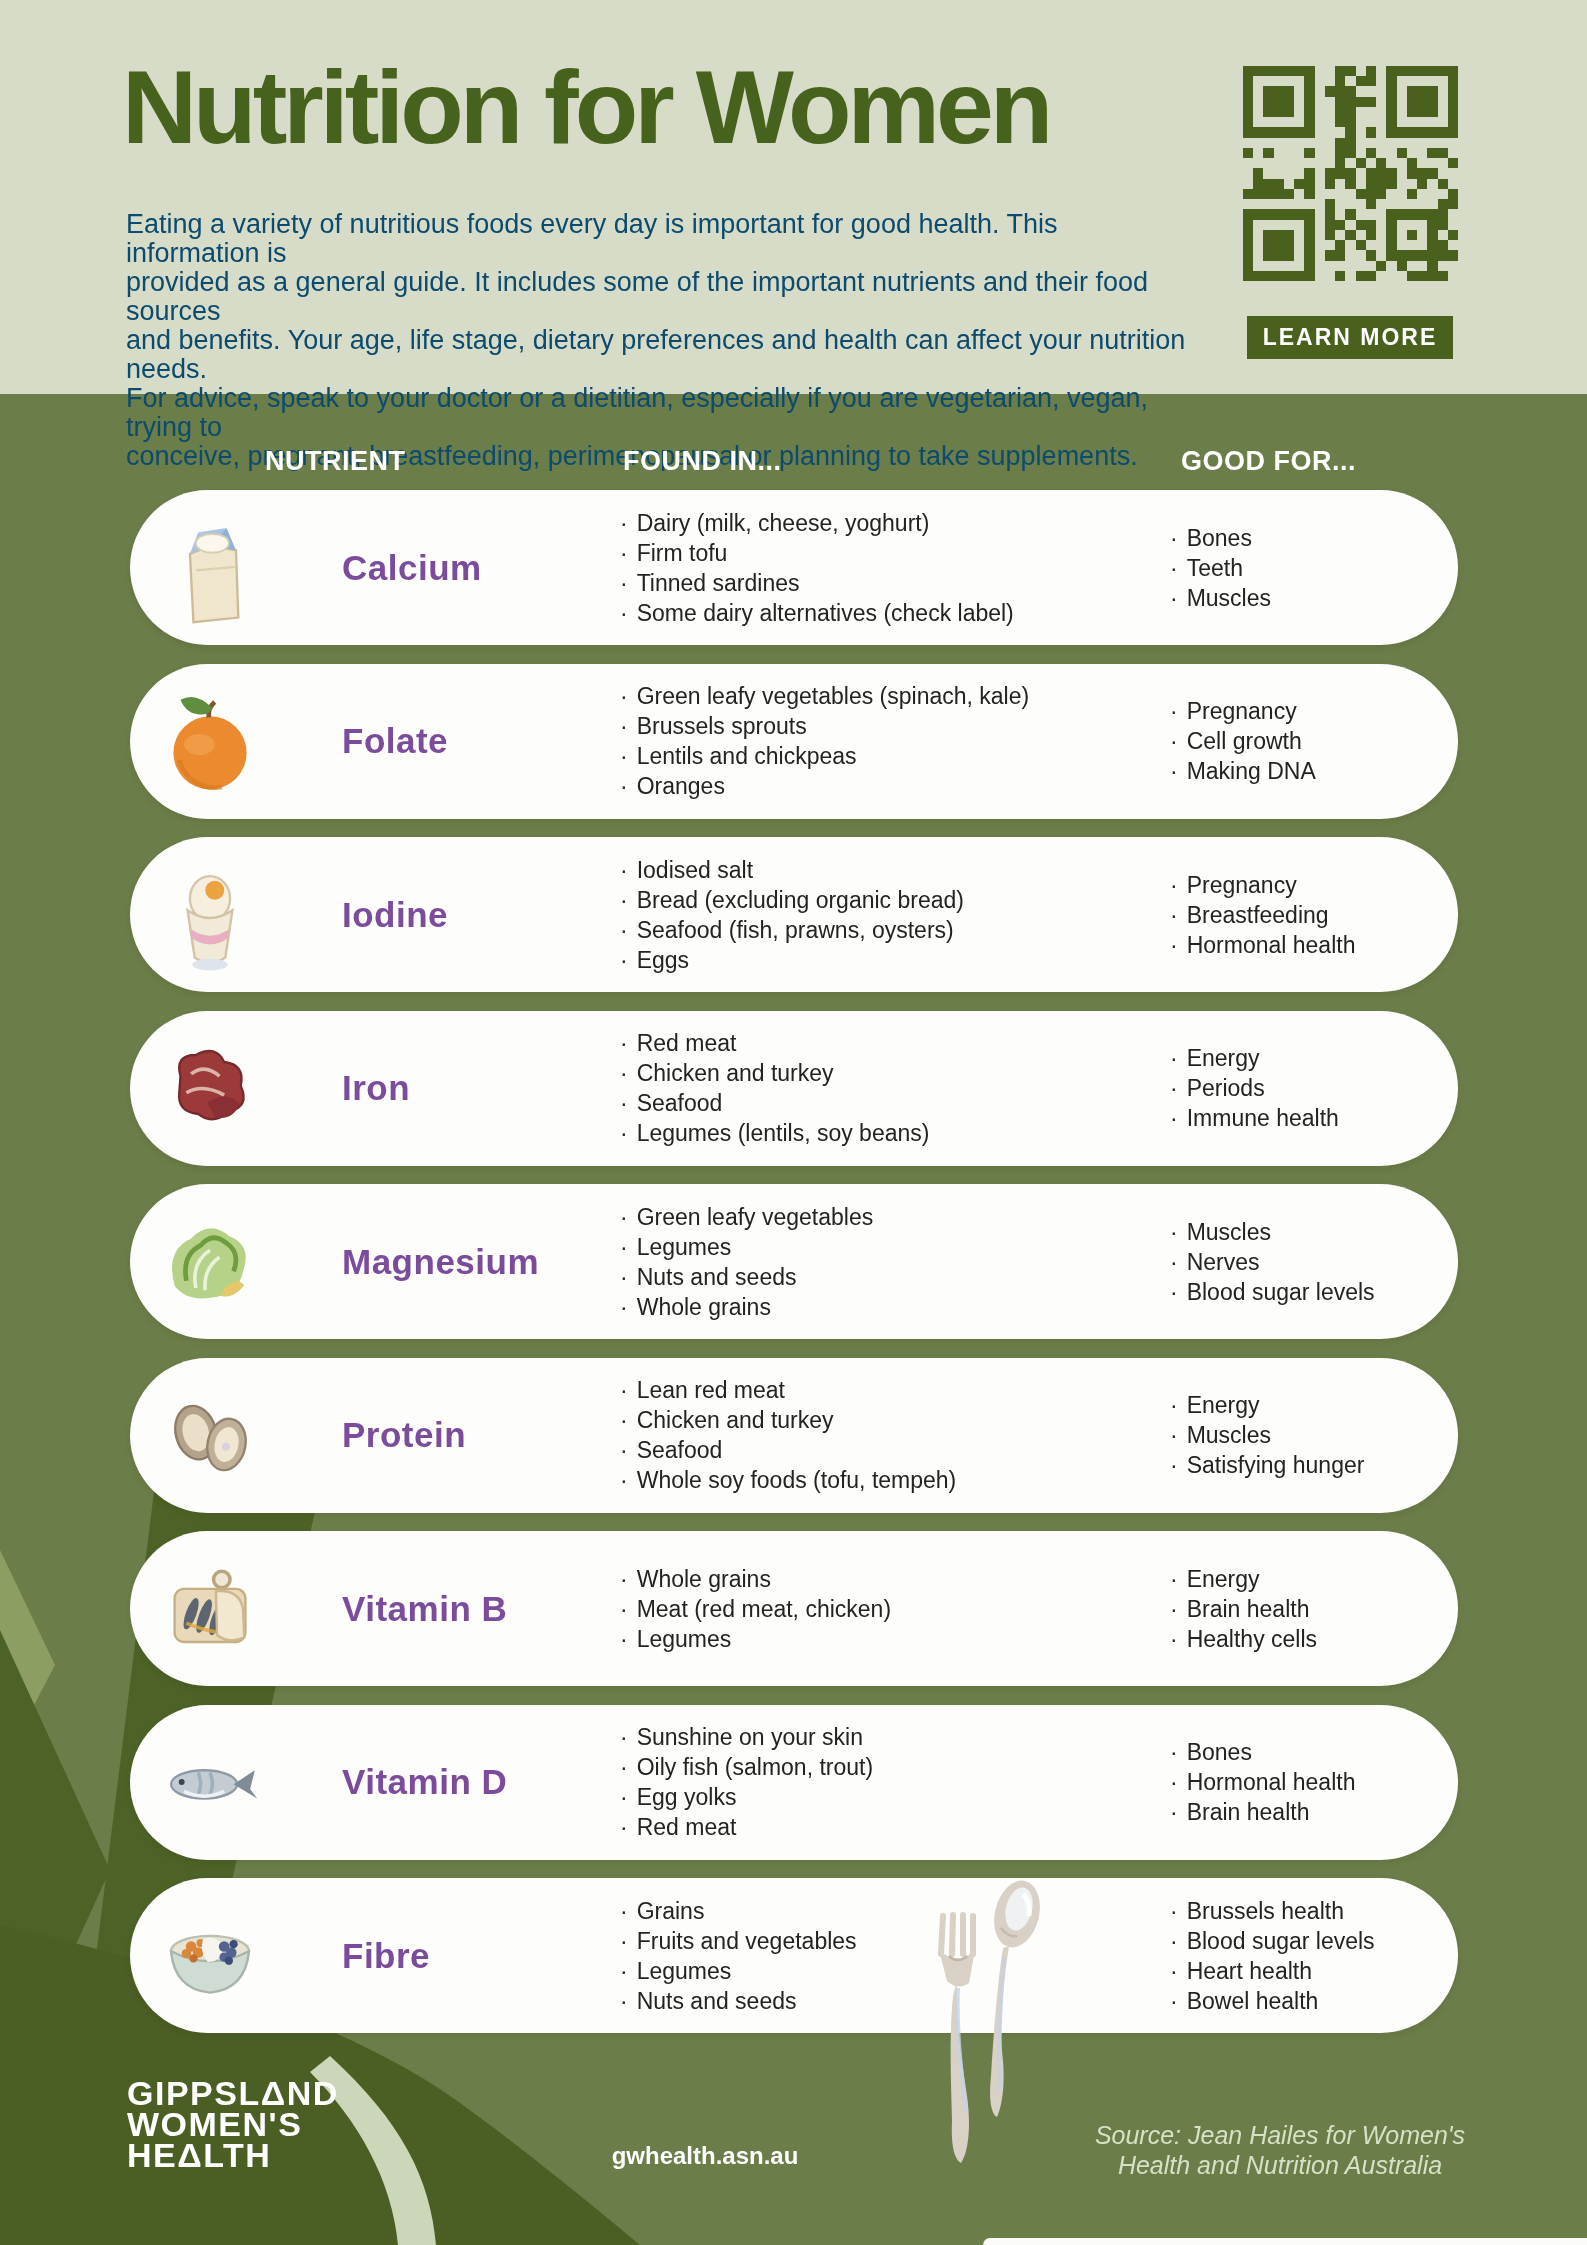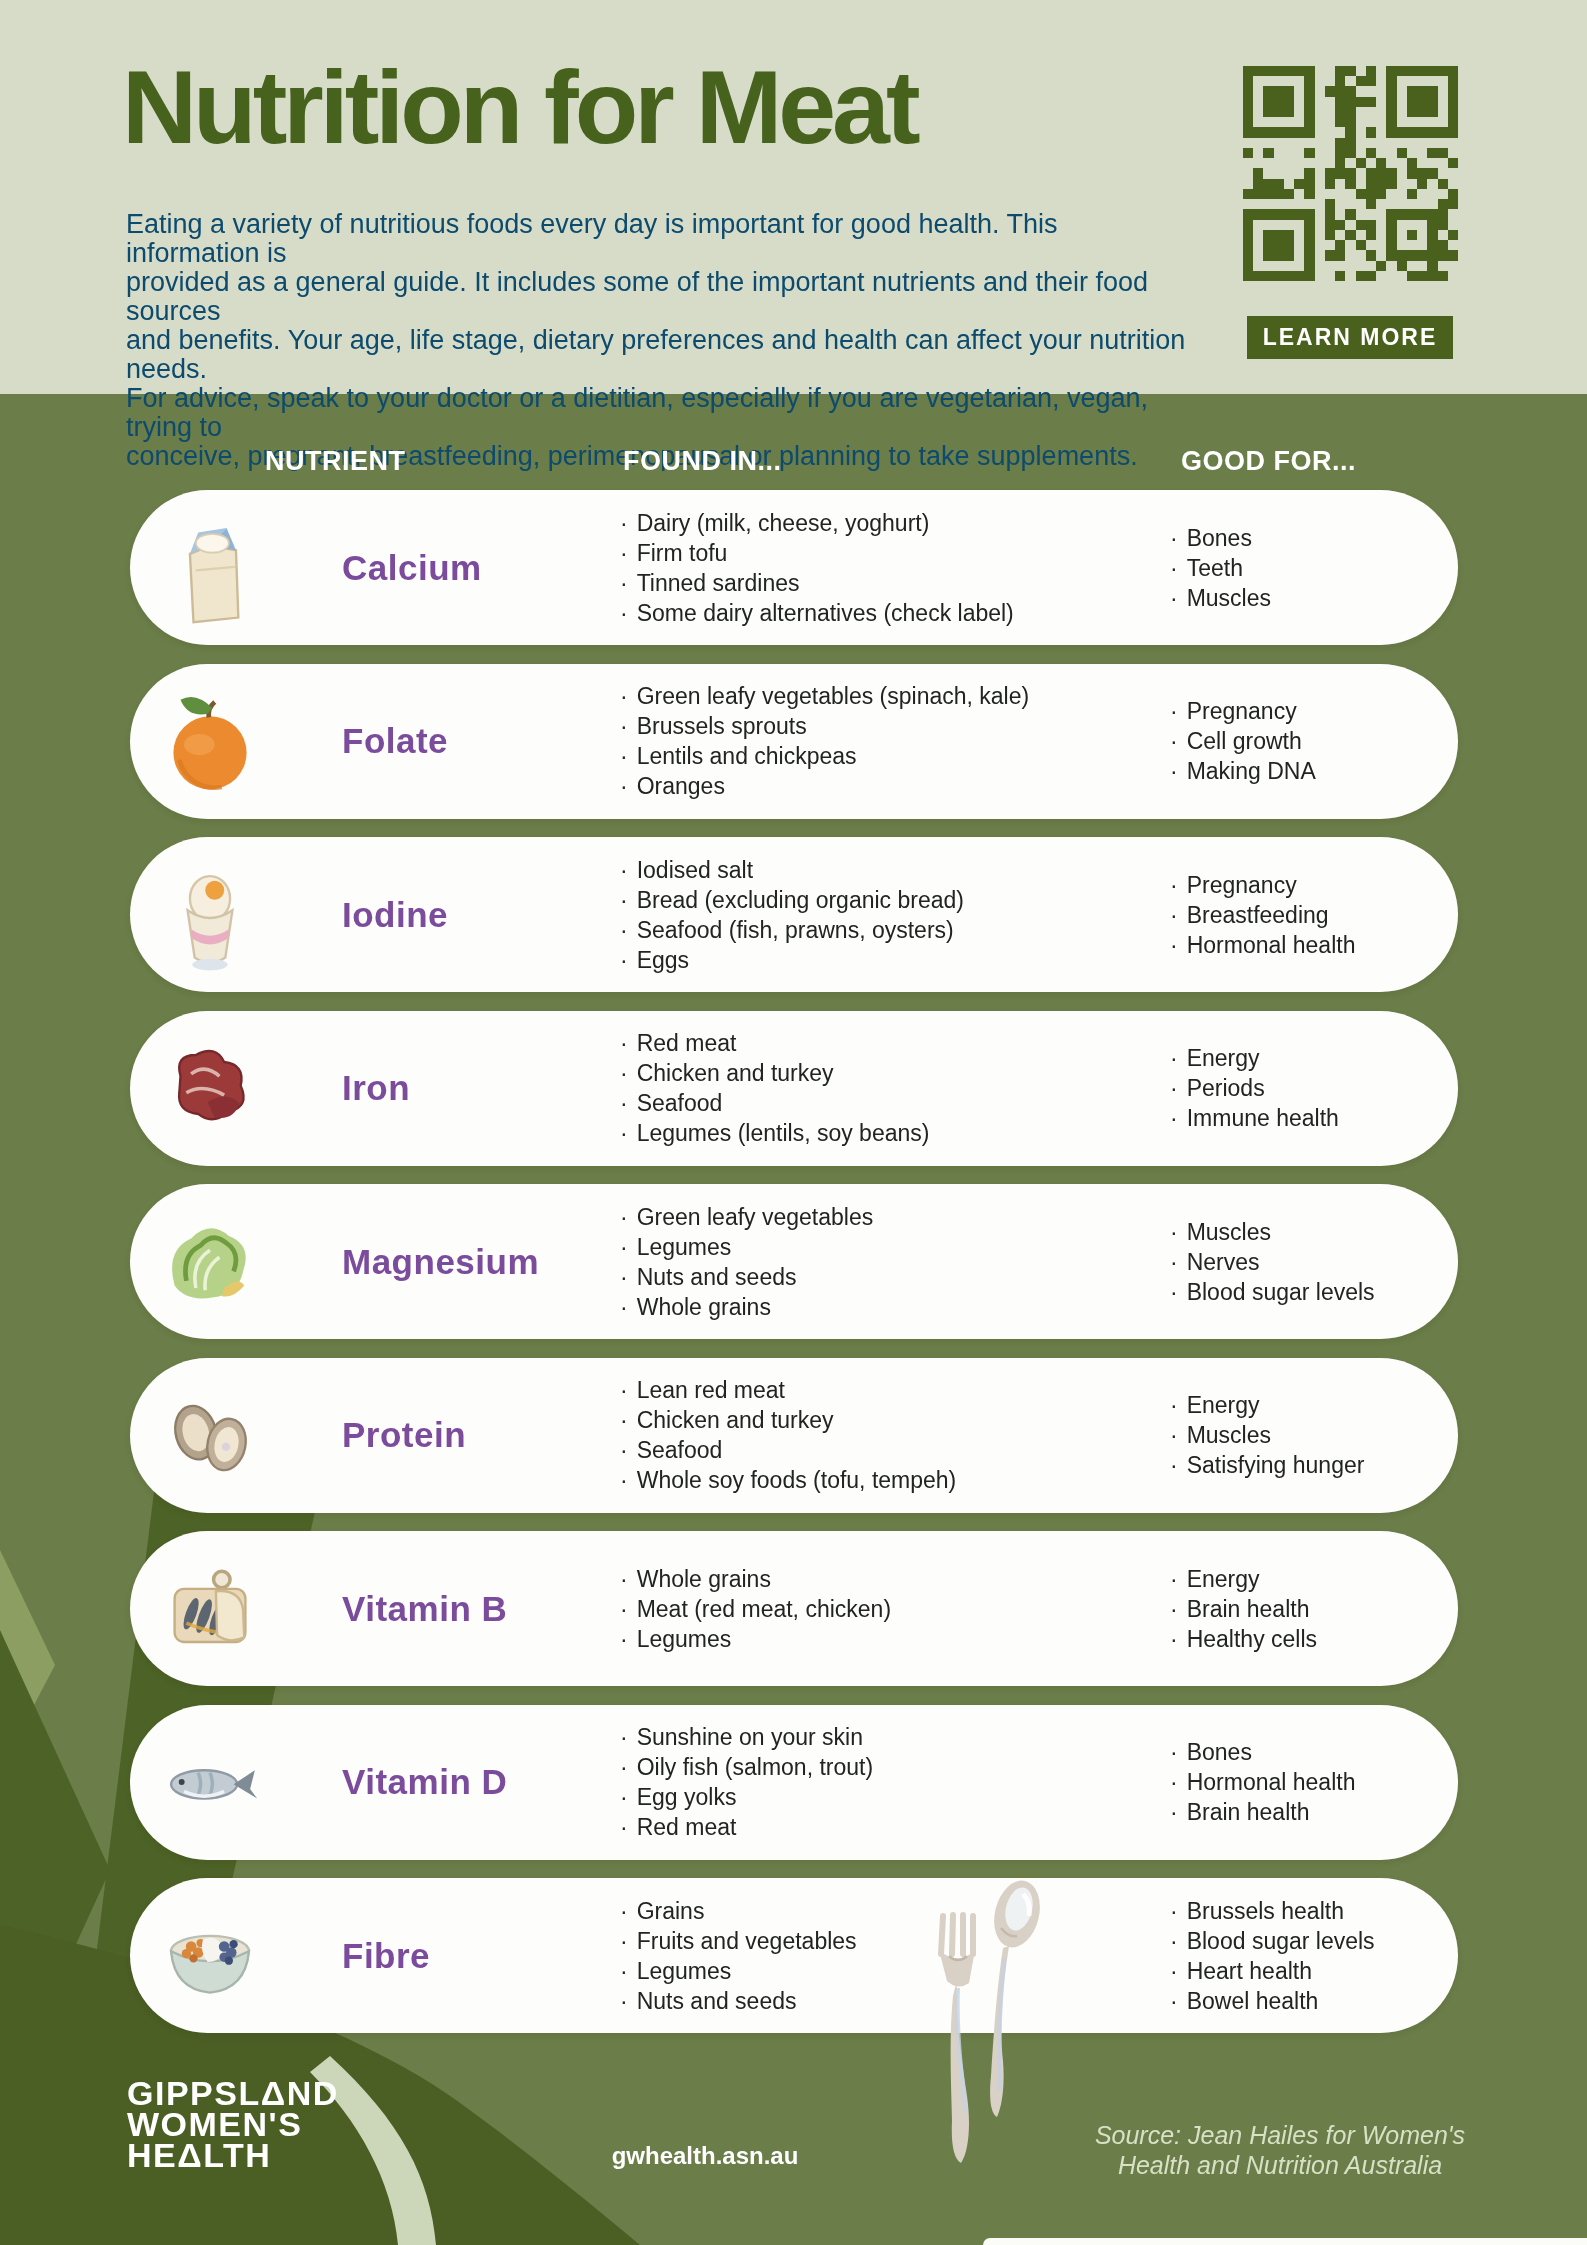--- a/index.html
+++ b/index.html
@@ -77,21 +77,21 @@
 
   <svg class="watermark" viewBox="0 0 1587 2245" preserveAspectRatio="none">
     <path d="M0 1550 L55 1665 L0 1770 Z" fill="#8d9e62"></path>
     <path d="M158 1460 L330 1445 L150 2245 L60 2245 Z" fill="#4d6226"></path>
     <path d="M0 1630 L110 1870 L0 2110 Z" fill="#4d6226"></path>
     <path d="M0 1925 C210 1972 372 2040 456 2100 C520 2146 592 2205 640 2245 L0 2245 Z" fill="#4b5e24"></path>
     <path d="M330 2056 C402 2122 430 2178 436 2245 L398 2245 C392 2180 358 2120 310 2072 Z" fill="#ccd6b8"></path>
   </svg>
 
   <div class="header">
-    <div class="title">Nutrition for Meat</div>
+    <div class="title">Nutrition for Women</div>
     <div class="intro">Eating a variety of nutritious foods every day is important for good health. This information is
 provided as a general guide. It includes some of the important nutrients and their food sources
 and benefits. Your age, life stage, dietary preferences and health can affect your nutrition needs.
 For advice, speak to your doctor or a dietitian, especially if you are vegetarian, vegan, trying to
 conceive, pregnant, breastfeeding, perimenopausal or planning to take supplements.</div>
     <svg class="qr" id="qr" viewBox="0 0 21 21" shape-rendering="crispEdges">
         <rect x="9" y="0" width="1" height="1" fill="#4a611e"></rect>
         <rect x="10" y="0" width="1" height="1" fill="#4a611e"></rect>
         <rect x="12" y="0" width="1" height="1" fill="#4a611e"></rect>
         <rect x="9" y="1" width="1" height="1" fill="#4a611e"></rect>

